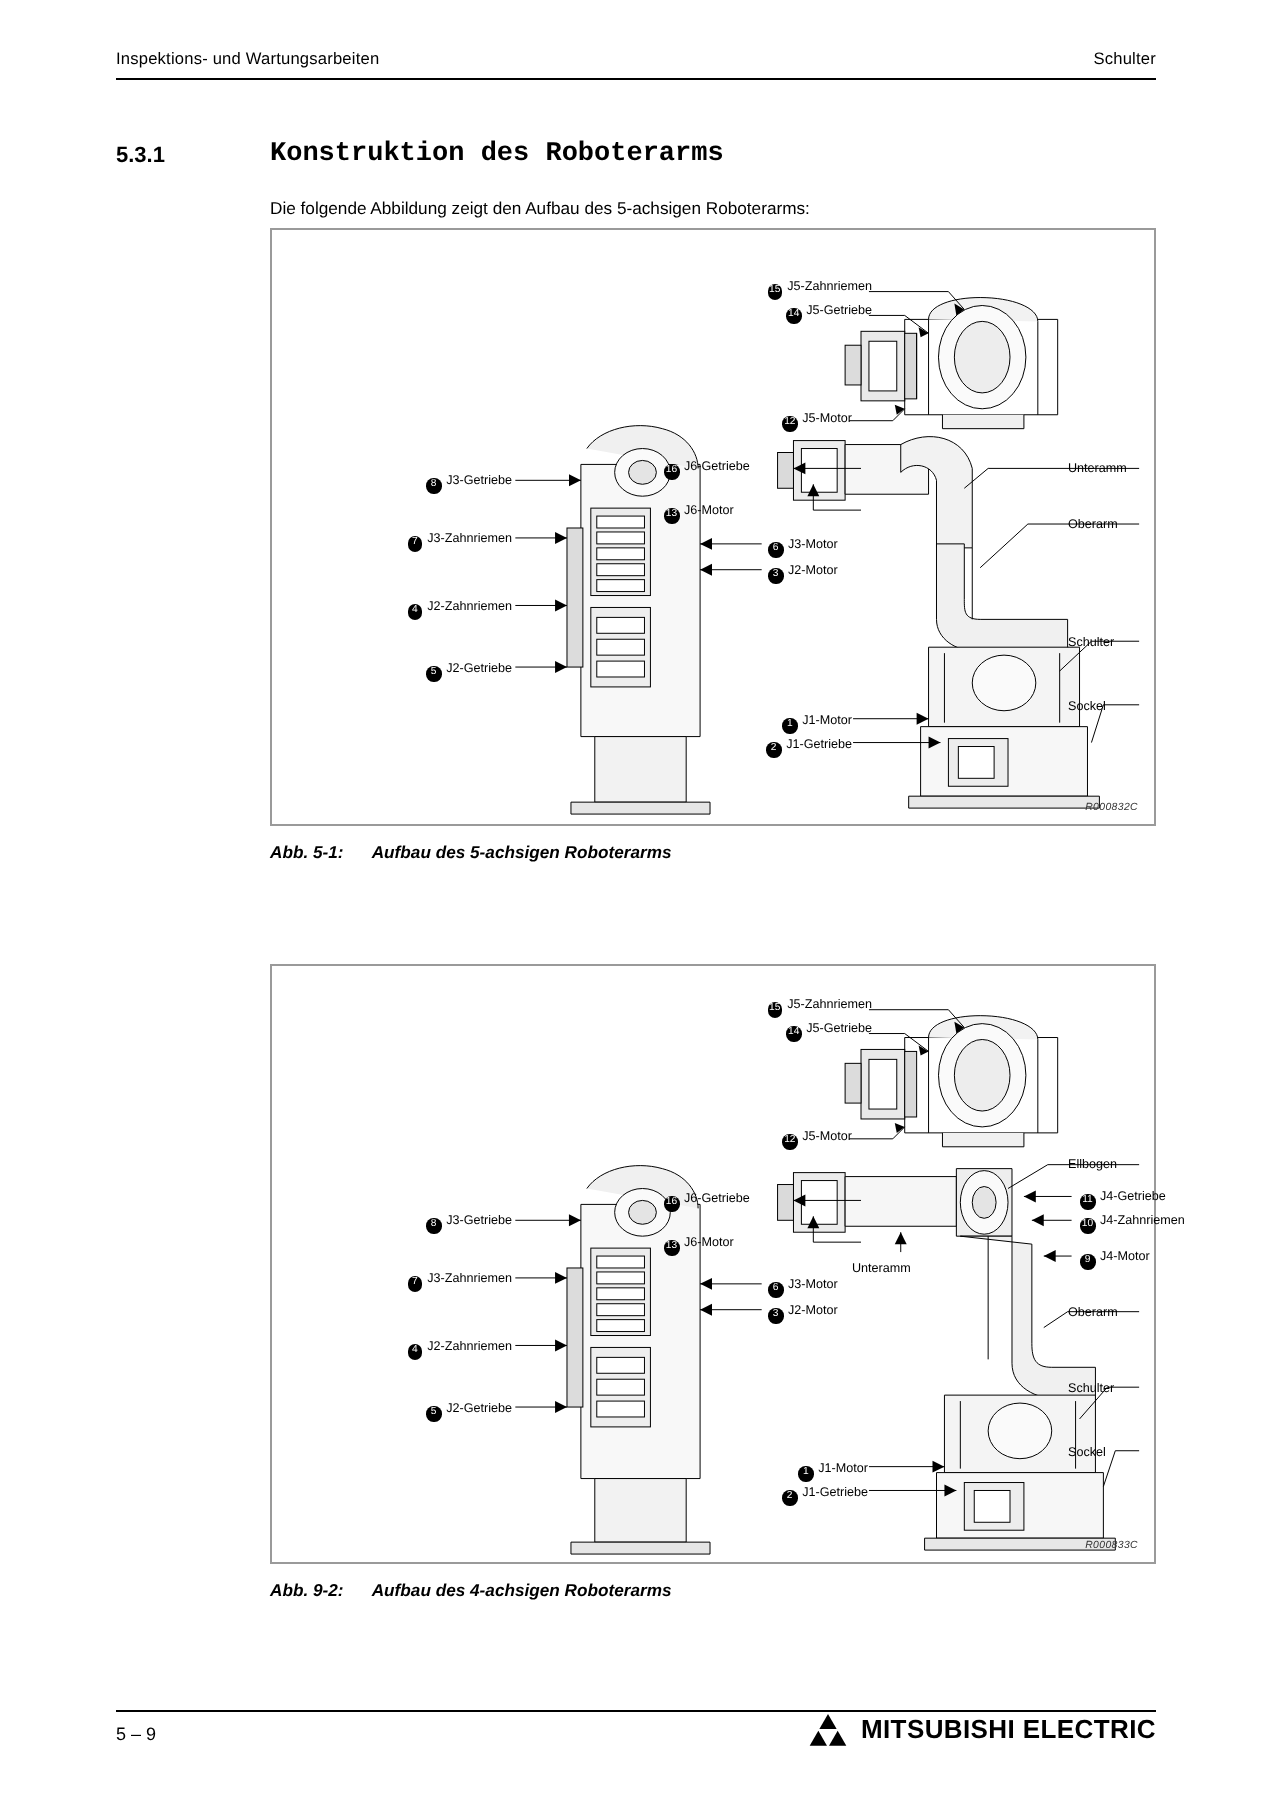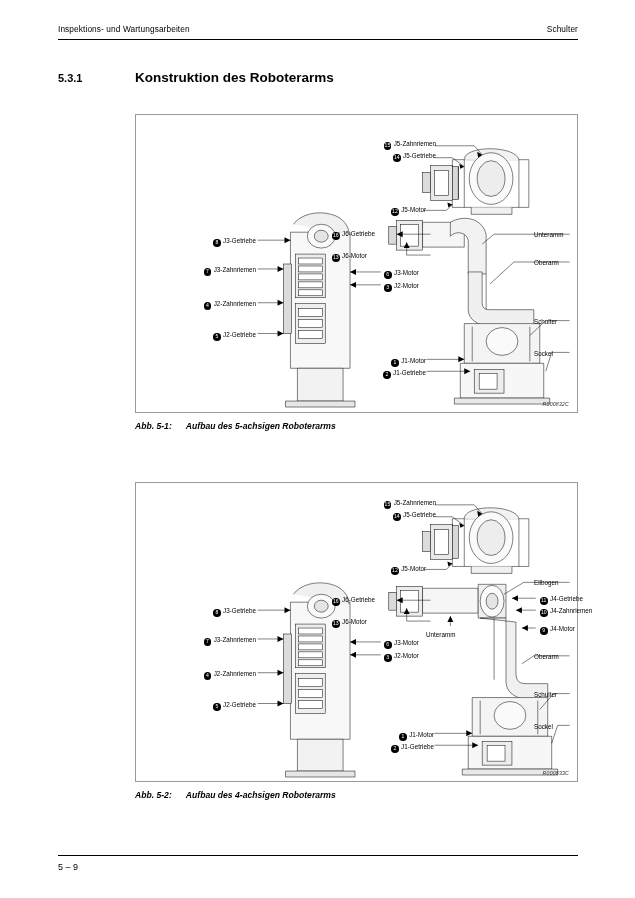--- a/index.html
+++ b/index.html
@@ -35,21 +35,21 @@
     height: 0;
   }
 
   
   .sec-num {
     position: absolute; left: 58px; top: 72px;
     font-size: 11px; font-weight: bold;
   }
   .sec-title {
     position: absolute; left: 135px; top: 70px;
-    font-size: 13.5px; font-weight: bold;
+    font-size: 13.5px; font-weight: bold; font-family: Liberation Mono, monospace;
   }
 
   .intro1 { position: absolute; left: 135px; top: 99px; font-size: 8.6px; }
   .intro2 { position: absolute; left: 135px; top: 467px; font-size: 8.6px; }
 
   
   .figbox {
     position: absolute;
     border: 1px solid #9a9a9a;
     background: #fff;
@@ -125,20 +125,21 @@
 
   <div class="header">
     <span>Inspektions- und Wartungsarbeiten</span>
     <span>Schulter</span>
   </div>
   <div class="header-rule"></div>
 
   <div class="sec-num">5.3.1</div>
   <div class="sec-title">Konstruktion des Roboterarms</div>
 
+  <div class="intro1">Die folgende Abbildung zeigt den Aufbau des 5-achsigen Roboterarms:</div>
 
   <div class="figbox" id="fig1">
     <svg class="dg" viewBox="0 0 443 299">
       <g stroke="#000" stroke-width="0.5" fill="none">
 
         <path d="M318 45 L318 93 L395 93 L395 45 Z" fill="#ffffff"></path>
         <path d="M330 45 C330 38 342 34 356 34 C372 34 385 39 385 46" fill="#f2f2f2"></path>
         <path d="M330 45 L330 93 M385 46 L385 93"></path>
         <ellipse cx="357" cy="64" rx="22" ry="26" fill="#fafafa"></ellipse>
         <ellipse cx="357" cy="64" rx="14" ry="18" fill="#ededed"></ellipse>
@@ -403,20 +404,28 @@
     <div class="lab" style="left:398px; top:95px;">Ellbogen</div>
     <div class="lab" style="left:290px; top:147px;">Unteramm</div>
     <div class="lab" style="left:398px; top:169px;">Oberarm</div>
     <div class="lab" style="left:398px; top:207px;">Schulter</div>
     <div class="lab" style="left:398px; top:239px;">Sockel</div>
 
     <div class="figcode">R000833C</div>
   </div>
 
   <div class="figcap" id="cap2">
-    <span class="lbl">Abb. 5-2:</span>
+    <span class="lbl">Abb. 9-2:</span>
     <span class="txt">Aufbau des 4-achsigen Roboterarms</span>
   </div>
 
   <div class="footer-rule"></div>
   <div class="pagenum">5 – 9</div>
+  <div class="brand">
+    <svg class="brand-mark" viewBox="0 0 24 20">
+      <polygon points="12,1 17.2,10 6.8,10" fill="#000"></polygon>
+      <polygon points="6.2,11 11.4,20 1,20" fill="#000"></polygon>
+      <polygon points="17.8,11 23,20 12.6,20" fill="#000"></polygon>
+    </svg>
+    <span class="brand-text">MITSUBISHI ELECTRIC</span>
+  </div>
 
 </div>
 
 </body></html>

